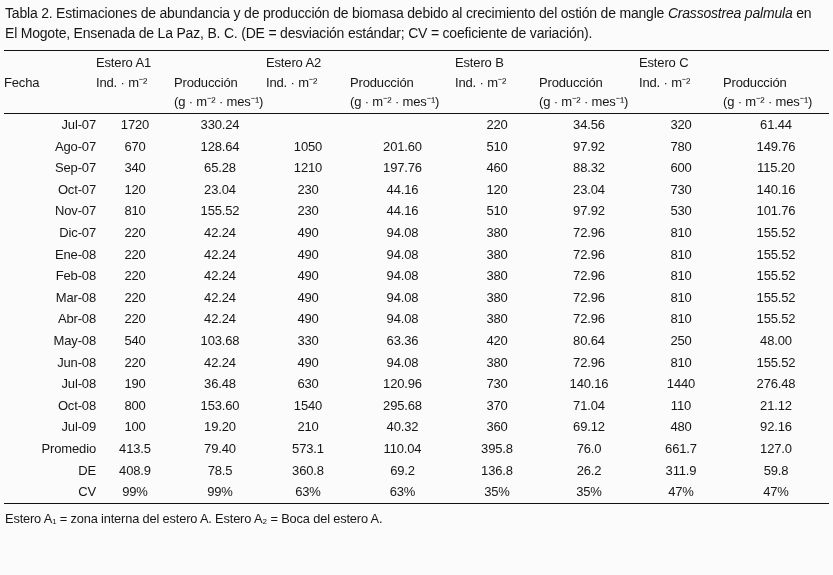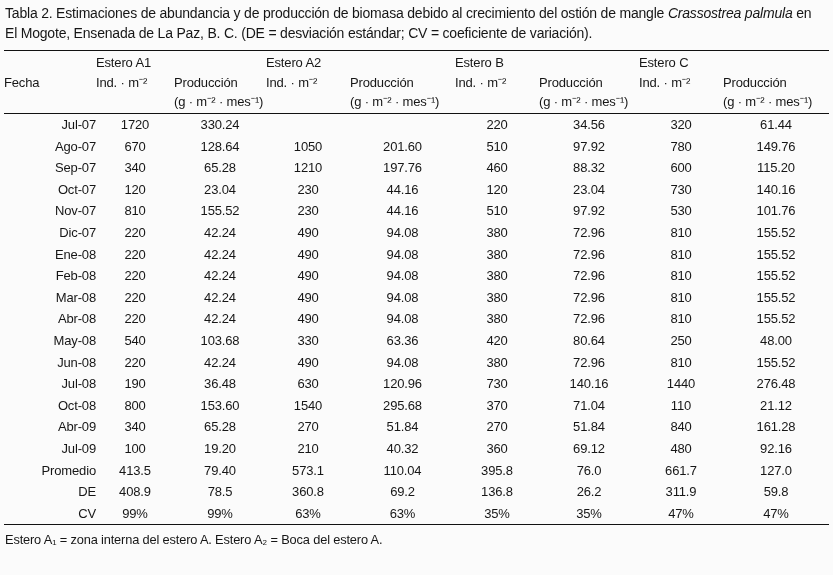--- a/index.html
+++ b/index.html
@@ -252,31 +252,20 @@
         <td class="c-num">800</td>
         <td class="c-num">153.60</td>
         <td class="c-num">1540</td>
         <td class="c-num">295.68</td>
         <td class="c-num">370</td>
         <td class="c-num">71.04</td>
         <td class="c-num">110</td>
         <td class="c-num">21.12</td>
       </tr>
       <tr>
-        <td class="c-label">Abr-09</td>
-        <td class="c-num">340</td>
-        <td class="c-num">65.28</td>
-        <td class="c-num">270</td>
-        <td class="c-num">51.84</td>
-        <td class="c-num">270</td>
-        <td class="c-num">51.84</td>
-        <td class="c-num">840</td>
-        <td class="c-num">161.28</td>
-      </tr>
-      <tr>
         <td class="c-label">Jul-09</td>
         <td class="c-num">100</td>
         <td class="c-num">19.20</td>
         <td class="c-num">210</td>
         <td class="c-num">40.32</td>
         <td class="c-num">360</td>
         <td class="c-num">69.12</td>
         <td class="c-num">480</td>
         <td class="c-num">92.16</td>
       </tr>

